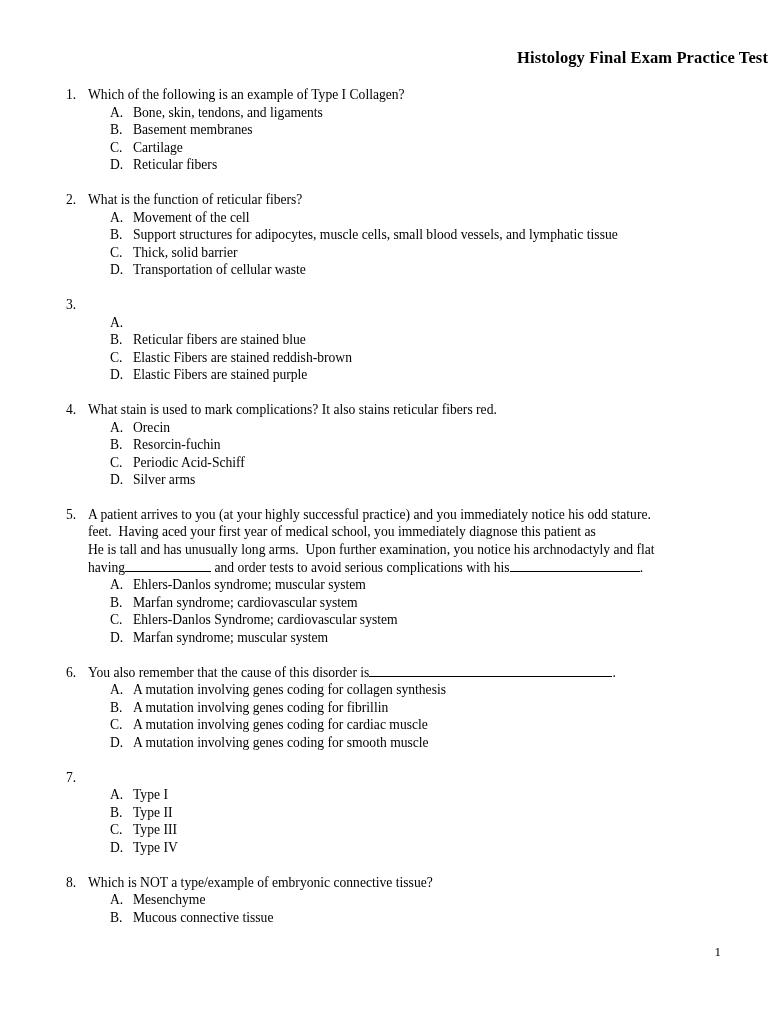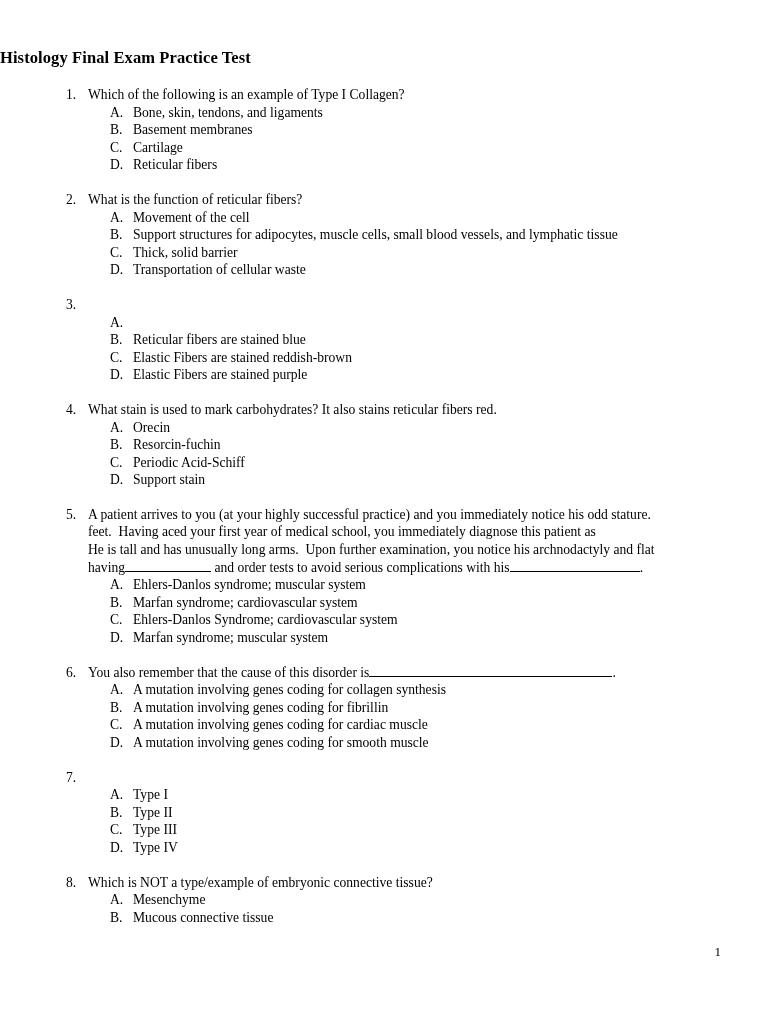--- a/index.html
+++ b/index.html
@@ -23,21 +23,21 @@
     width: 768px;
     height: 1024px;
     box-sizing: border-box;
     padding: 0;
   }
   .doc-title {
     position: absolute;
     left: 0;
     top: 48px;
     width: 768px;
-    text-align: left;
+    text-align: right;
     font-size: 16.5px;
     font-weight: bold;
     letter-spacing: 0.1px;
   }
   .questions {
     position: absolute;
     left: 0;
     top: 86px;
     width: 768px;
   }
@@ -132,26 +132,26 @@
       <div class="question">
         <div class="q-line"><span class="q-num">3.</span></div>
         <ul class="options">
           <li class="option"><span class="opt-letter">A.</span></li>
           <li class="option"><span class="opt-letter">B.</span><span>Reticular fibers are stained blue</span></li>
           <li class="option"><span class="opt-letter">C.</span><span>Elastic Fibers are stained reddish-brown</span></li>
           <li class="option"><span class="opt-letter">D.</span><span>Elastic Fibers are stained purple</span></li>
         </ul>
       </div>
       <div class="question">
-        <div class="q-line"><span class="q-num">4.</span><span>What stain is used to mark carbohydrates? It also stains reticular fibers red.</span></div>
+        <div class="q-line"><span class="q-num">4.</span><span>What stain is used to mark complications? It also stains reticular fibers red.</span></div>
         <ul class="options">
           <li class="option"><span class="opt-letter">A.</span><span>Orecin</span></li>
           <li class="option"><span class="opt-letter">B.</span><span>Resorcin-fuchin</span></li>
           <li class="option"><span class="opt-letter">C.</span><span>Periodic Acid-Schiff</span></li>
-          <li class="option"><span class="opt-letter">D.</span><span>Support stain</span></li>
+          <li class="option"><span class="opt-letter">D.</span><span>Silver arms</span></li>
         </ul>
       </div>
       <div class="question">
         <div class="q-line"><span class="q-num">5.</span><span>A patient arrives to you (at your highly successful practice) and you immediately notice his odd stature.</span></div>
         <div class="q-line"><span>feet.  Having aced your first year of medical school, you immediately diagnose this patient as</span></div>
         <div class="q-line"><span>He is tall and has unusually long arms.  Upon further examination, you notice his archnodactyly and flat</span></div>
         <div class="q-line"><span>having</span><span class="blank blank-short"></span><span> and order tests to avoid serious complications with his</span><span class="blank blank-med"></span><span>.</span></div>
         <ul class="options">
           <li class="option"><span class="opt-letter">A.</span><span>Ehlers-Danlos syndrome; muscular system</span></li>
           <li class="option"><span class="opt-letter">B.</span><span>Marfan syndrome; cardiovascular system</span></li>

